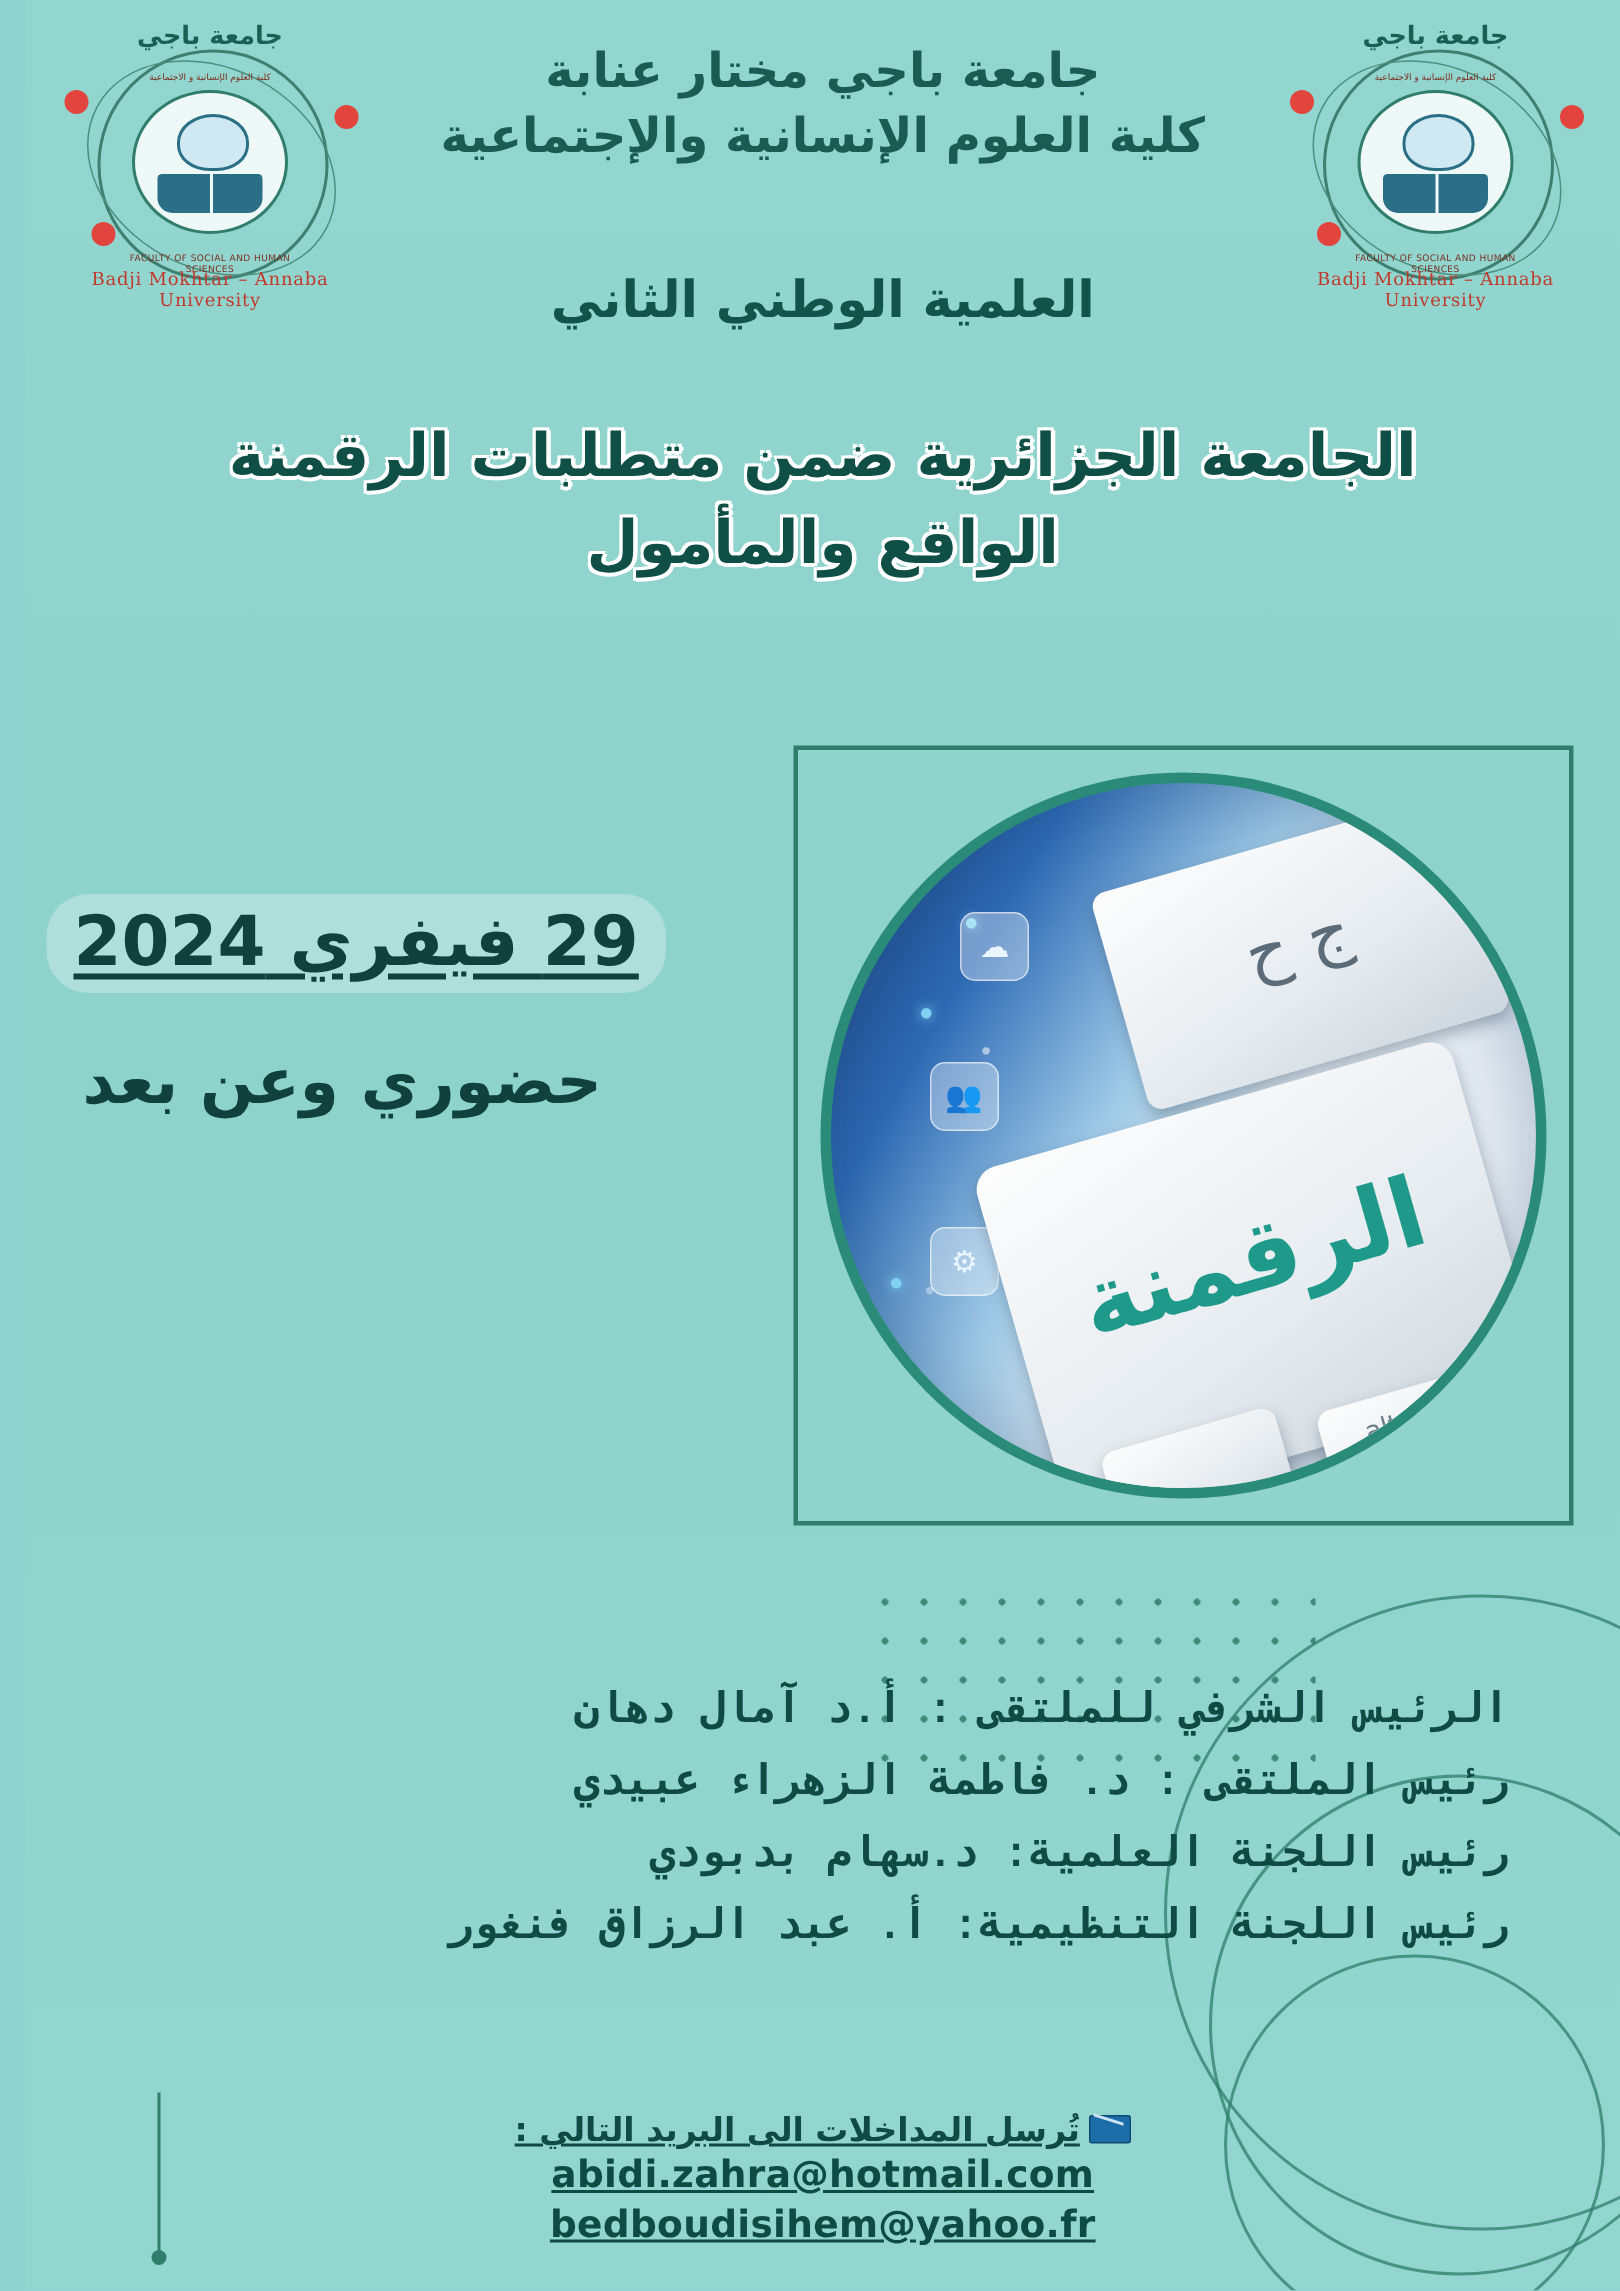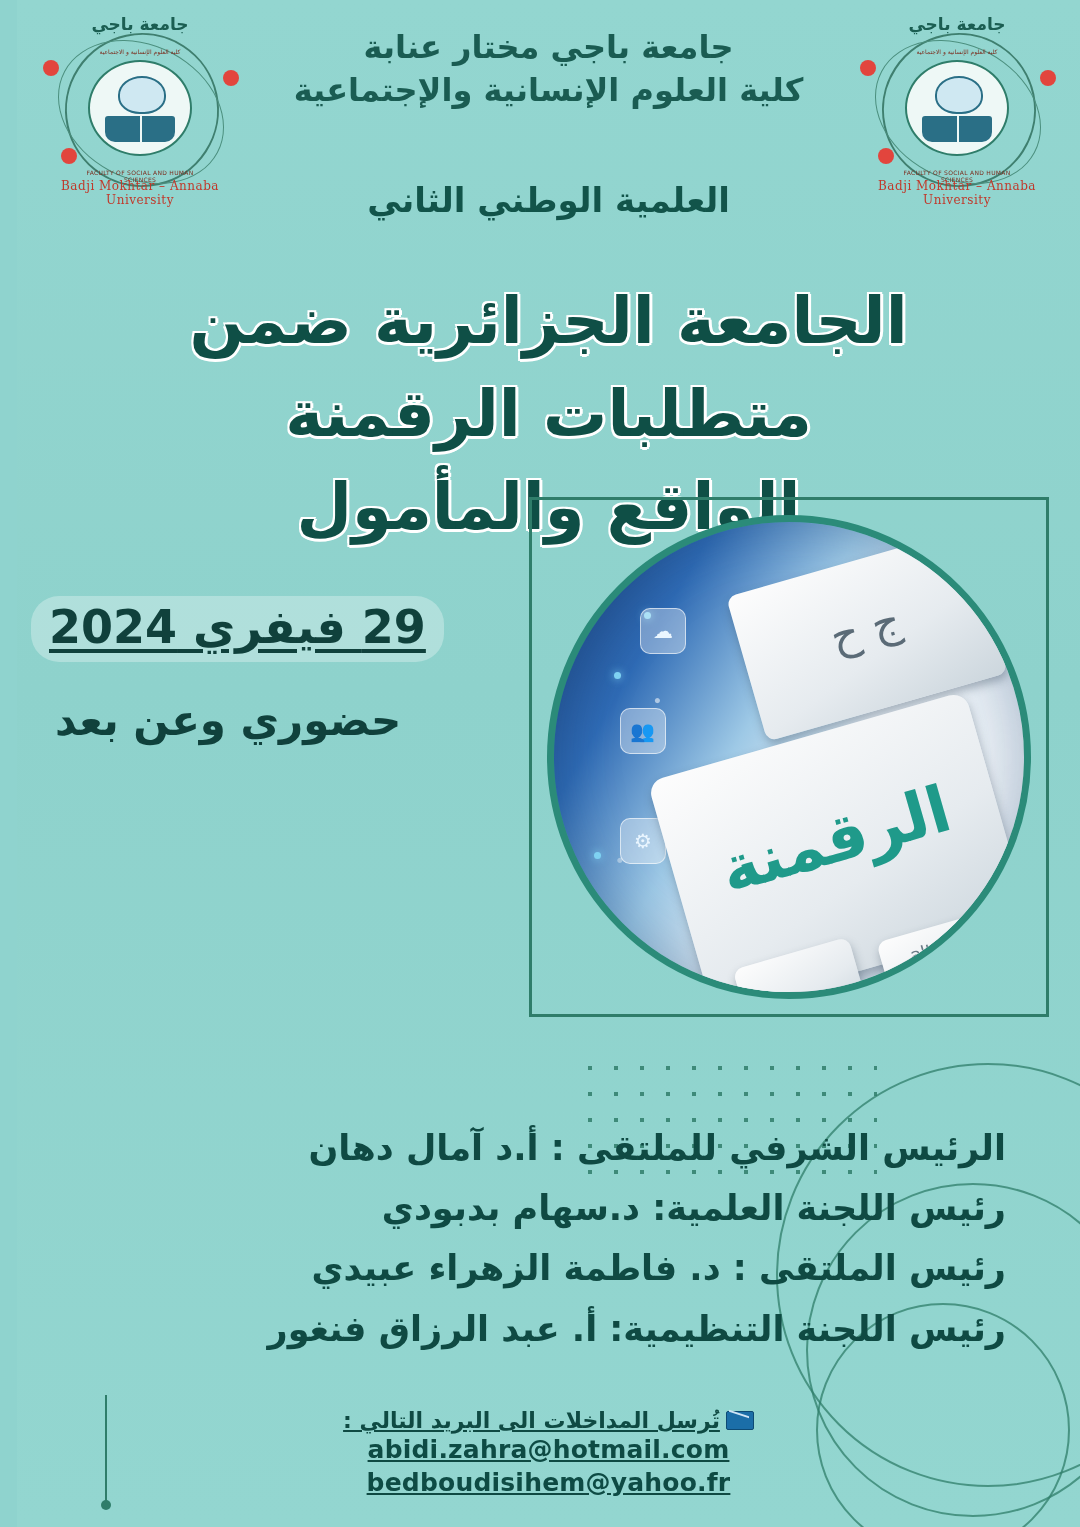--- a/index.html
+++ b/index.html
@@ -187,21 +187,21 @@
     font-weight: 600;
   }
 
   .title-main {
     position: absolute;
     top: 275px;
     left: 40px;
     right: 40px;
     text-align: center;
     color: #0f4f46;
-    font-size: 64px;
+    font-size: 40px;
     font-weight: bold;
     line-height: 1.45;
     text-shadow:
       -2px -2px 0 #ffffff,
        2px -2px 0 #ffffff,
       -2px  2px 0 #ffffff,
        2px  2px 0 #ffffff,
        0    3px 0 #ffffff,
        3px  0   0 #ffffff;
   }
@@ -378,24 +378,25 @@
   
   .committee {
     position: absolute;
     top: 1118px;
     left: 60px;
     right: 74px;
     text-align: right;
     color: #0f4a43;
   }
   .committee .line {
-    font-size: 35px;
+    font-size: 28px;
     font-weight: bold;
     line-height: 1.72;
     letter-spacing: .3px;
+    font-family: Liberation Mono, monospace;
   }
 
   
   .footer {
     position: absolute;
     top: 1408px;
     left: 0;
     right: 0;
     text-align: center;
     color: #0f4a43;
@@ -513,22 +514,22 @@
   </div>
 
   <div class="dot-grid"></div>
   <div class="circ c1"></div>
   <div class="circ c2"></div>
   <div class="circ c3"></div>
   <div class="vline"></div>
 
   <div class="committee">
     <div class="line">الرئيس الشرفي للملتقى : أ.د آمال دهان</div>
+    <div class="line">رئيس الملتقى : د. فاطمة الزهراء عبيدي</div>
     <div class="line">رئيس اللجنة العلمية: د.سهام بدبودي</div>
-    <div class="line">رئيس الملتقى : د. فاطمة الزهراء عبيدي</div>
     <div class="line">رئيس اللجنة التنظيمية: أ. عبد الرزاق فنغور</div>
   </div>
 
   <div class="footer">
     <div class="send-line">
       <span class="mail-icon"></span><span>تُرسل المداخلات الى البريد التالي :</span>
     </div>
     <div class="email">abidi.zahra@hotmail.com</div>
     <div class="email">bedboudisihem@yahoo.fr</div>
   </div>

